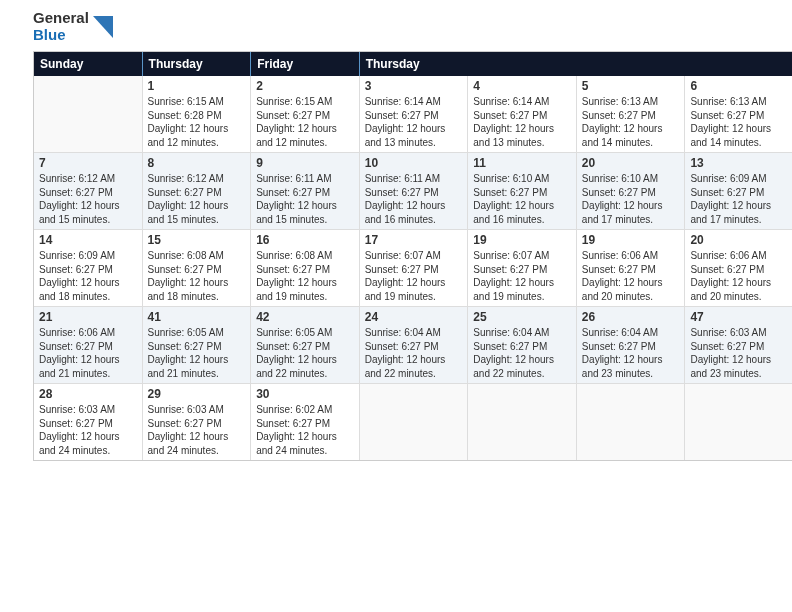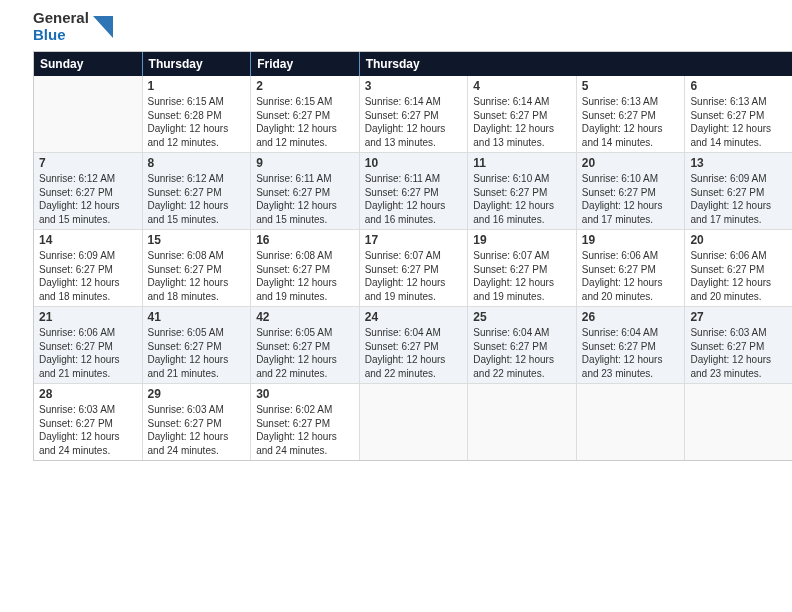--- a/index.html
+++ b/index.html
@@ -235,21 +235,21 @@
           </div>
           <div class="cal-cell">
             <div class="day-number">25</div>
             <div class="day-info">Sunrise: 6:04 AM<br>Sunset: 6:27 PM<br>Daylight: 12 hours<br>and 22 minutes.</div>
           </div>
           <div class="cal-cell">
             <div class="day-number">26</div>
             <div class="day-info">Sunrise: 6:04 AM<br>Sunset: 6:27 PM<br>Daylight: 12 hours<br>and 23 minutes.</div>
           </div>
           <div class="cal-cell">
-            <div class="day-number">27</div>
+            <div class="day-number">47</div>
             <div class="day-info">Sunrise: 6:03 AM<br>Sunset: 6:27 PM<br>Daylight: 12 hours<br>and 23 minutes.</div>
           </div>
         </div>
         <div class="cal-row">
           <div class="cal-cell">
             <div class="day-number">28</div>
             <div class="day-info">Sunrise: 6:03 AM<br>Sunset: 6:27 PM<br>Daylight: 12 hours<br>and 24 minutes.</div>
           </div>
           <div class="cal-cell">
             <div class="day-number">29</div>

